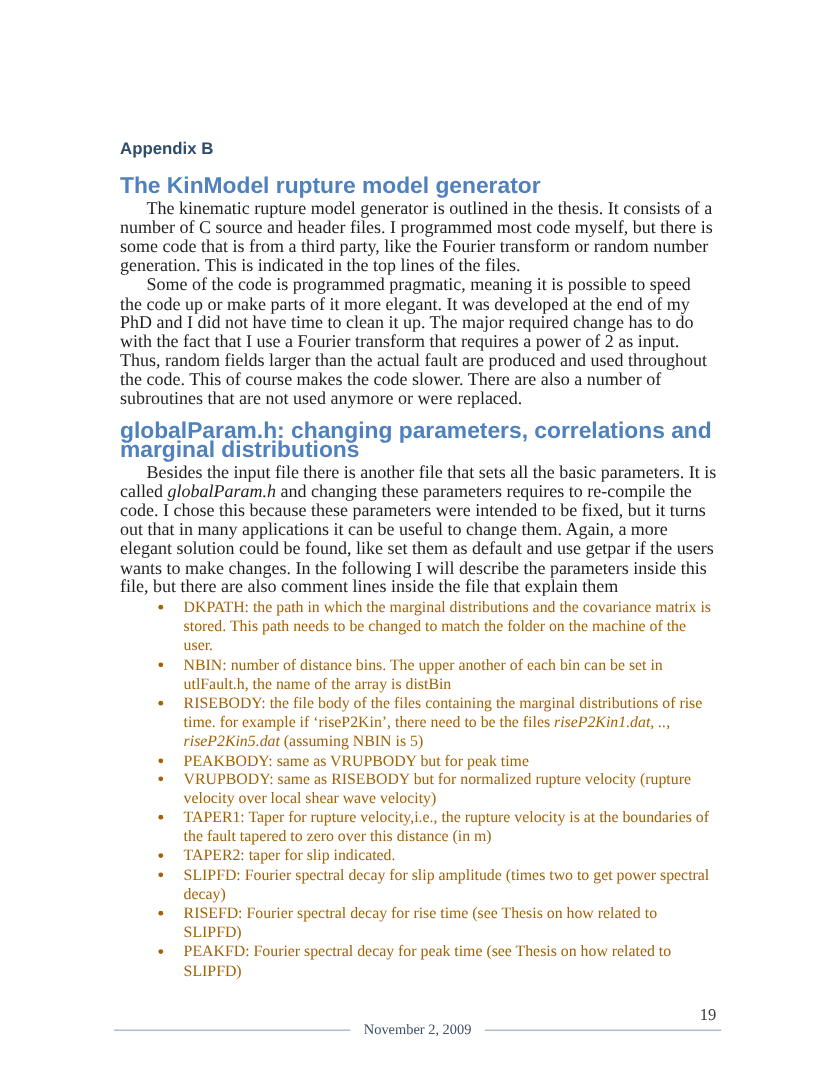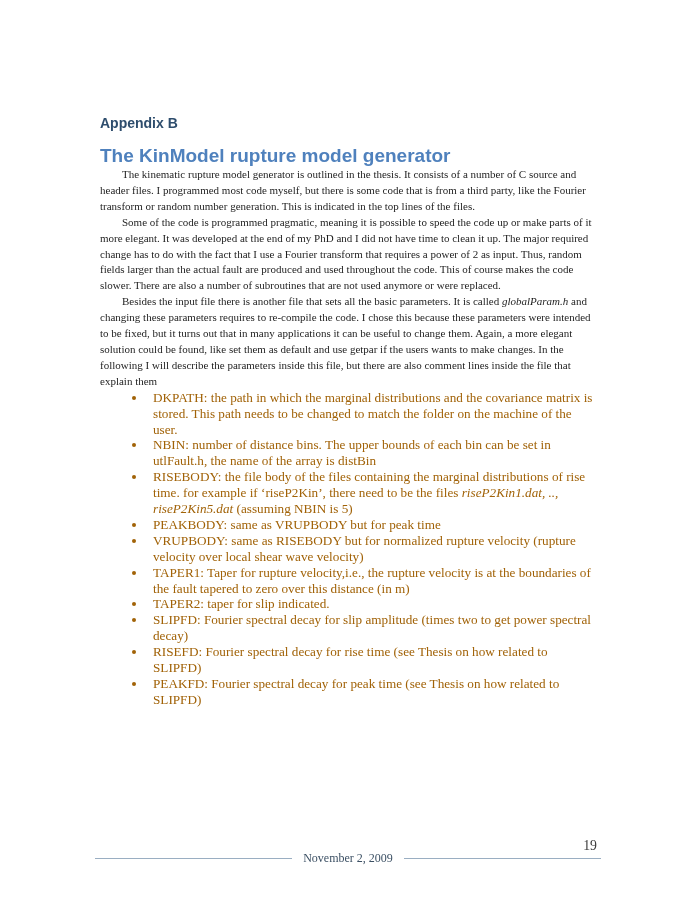--- a/index.html
+++ b/index.html
@@ -35,21 +35,21 @@
     font-size: 19px;
     line-height: 16px;
     font-weight: bold;
     color: #4f81bd;
   }
   h2.doc-heading.second {
     margin-top: 10px;
   }
   p.body-para {
     margin: 0;
-    font-size: 11px;
+    font-size: 15px;
     line-height: 15.9px;
     color: #1e1e1e;
     text-indent: 22px;
     text-align: left;
   }
   ul.param-list {
     margin: 0;
     padding: 0 0 0 47px;
     list-style: disc outside;
   }
@@ -102,26 +102,27 @@
   <div class="content">
 
     <h1 class="doc-title">Appendix B</h1>
 
     <h2 class="doc-heading">The KinModel rupture model generator</h2>
 
     <p class="body-para">The kinematic rupture model generator is outlined in the thesis. It consists of a number of C source and header files. I programmed most code myself, but there is some code that is from a third party, like the Fourier transform or random number generation. This is indicated in the top lines of the files.</p>
 
     <p class="body-para">Some of the code is programmed pragmatic, meaning it is possible to speed the code up or make parts of it more elegant. It was developed at the end of my PhD and I did not have time to clean it up. The major required change has to do with the fact that I use a Fourier transform that requires a power of 2 as input. Thus, random fields larger than the actual fault are produced and used throughout the code. This of course makes the code slower.  There are also a number of subroutines that are not used anymore or were replaced.</p>
 
+    <h2 class="doc-heading second">globalParam.h: changing parameters, correlations and marginal distributions</h2>
 
     <p class="body-para"><span>Besides the input file there is another file that sets all the basic parameters. It is called </span><i>globalParam.h</i><span> and changing these parameters requires to re-compile the code.  I chose this because these parameters were intended to be fixed, but it turns out that in many applications it can be useful to change them. Again, a more elegant solution could be found, like set them as default and use getpar if the users wants to make changes. In the following I will describe the parameters inside this file, but there are also comment lines inside the file that explain them</span></p>
 
     <ul class="param-list">
       <li><span>DKPATH:  the path in which the marginal distributions and the covariance matrix is stored. This path needs to be changed to match the folder on the machine of the user.</span></li>
-      <li><span>NBIN: number of distance bins. The upper bounds of each bin can be set in utlFault.h, the name of the array is distBin</span></li>
+      <li><span>NBIN: number of distance bins. The upper another of each bin can be set in utlFault.h, the name of the array is distBin</span></li>
       <li><span>RISEBODY: the file body of the files containing the marginal distributions of rise time. for example if ‘riseP2Kin’, there need to be the files </span><i>riseP2Kin1.dat, .., riseP2Kin5.dat</i><span> (assuming NBIN is 5)</span></li>
       <li><span>PEAKBODY: same as VRUPBODY but for peak time</span></li>
       <li><span>VRUPBODY: same as RISEBODY but for normalized rupture velocity (rupture velocity over local shear wave velocity)</span></li>
       <li><span>TAPER1: Taper for rupture velocity,i.e., the rupture velocity is at the boundaries of the fault tapered to zero over this distance (in m)</span></li>
       <li><span>TAPER2: taper for slip indicated.</span></li>
       <li><span>SLIPFD: Fourier spectral decay for slip amplitude (times two to get power spectral decay)</span></li>
       <li><span>RISEFD: Fourier spectral decay for rise time (see Thesis on how related to SLIPFD)</span></li>
       <li><span>PEAKFD: Fourier spectral decay for peak time (see Thesis on how related to SLIPFD)</span></li>
     </ul>
 

